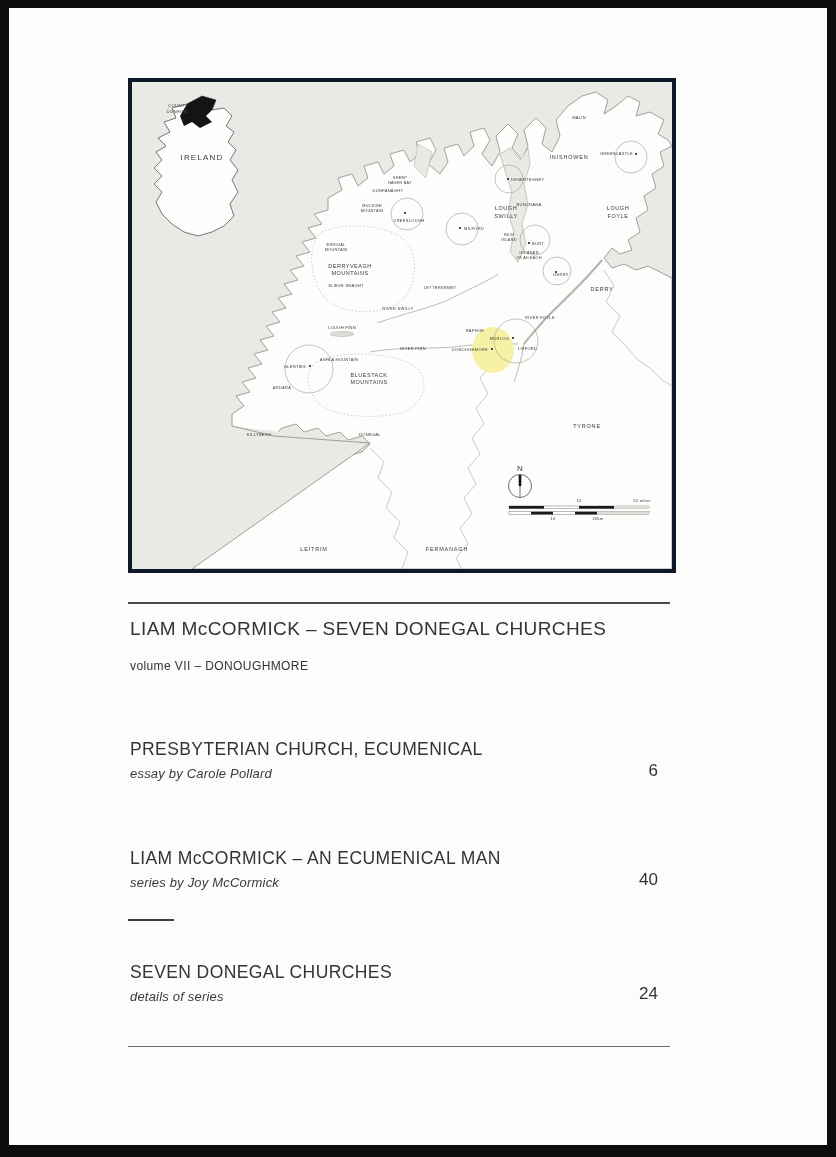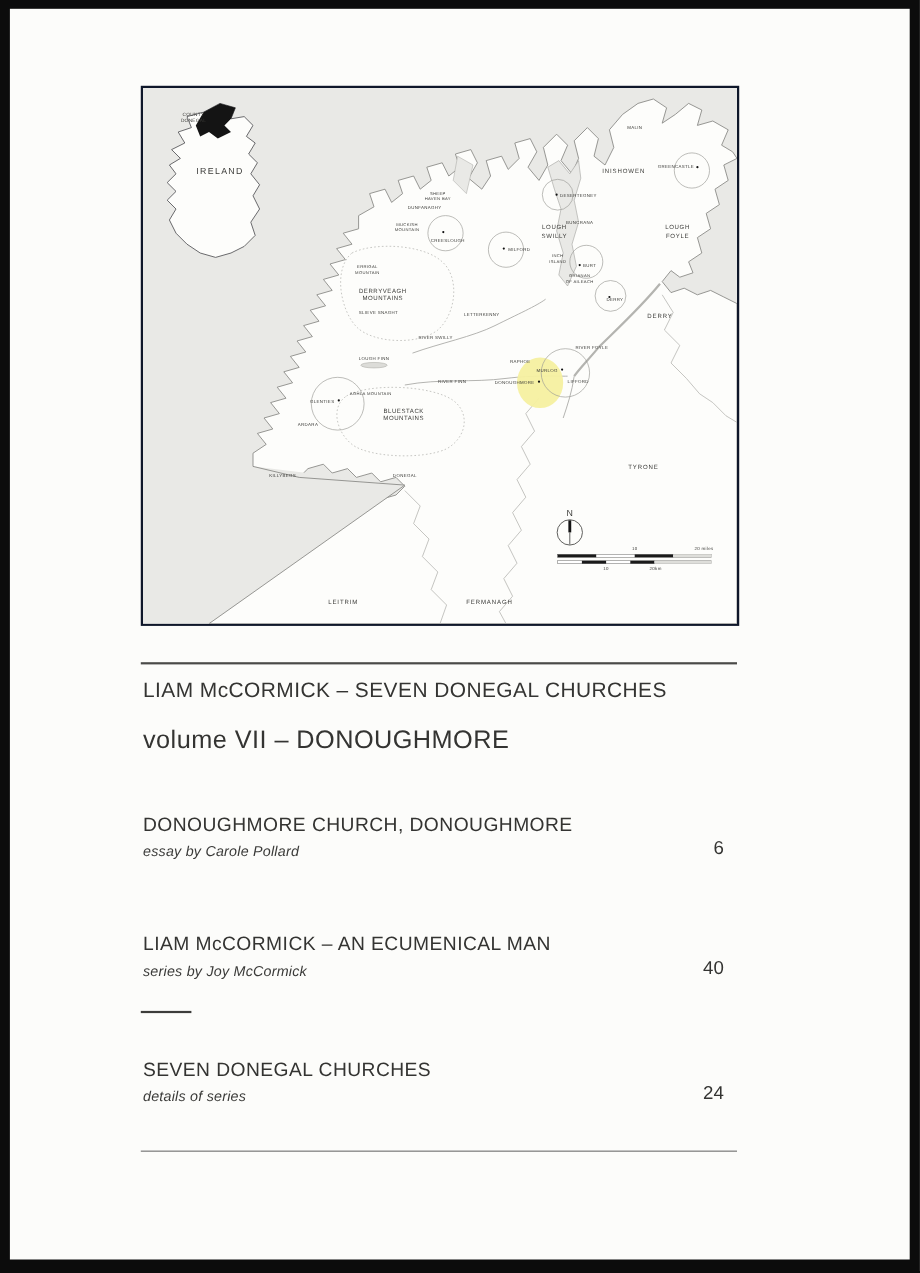--- a/index.html
+++ b/index.html
@@ -1,26 +1,26 @@
 <!DOCTYPE html>
 <html><head>
 <meta charset="utf-8">
 <style>
   html,body{margin:0;padding:0;background:#0c0c0c;}
   .sheet{position:relative;width:836px;height:1157px;background:#0c0c0c;overflow:hidden;
          font-family:"Liberation Sans",sans-serif;}
   .page{position:absolute;left:9px;top:8px;width:818px;height:1137px;background:#fcfcfa;}
   .map-panel{position:absolute;left:119px;top:70px;width:540px;height:487px;
-             border:2px solid #0f172a;background:#e9e9e6;}
+             border:4px solid #0f172a;background:#e9e9e6;}
   .map-panel svg{display:block;width:100%;height:100%;}
   .rule{position:absolute;background:#4a4a48;}
   .rule-top{left:119px;top:594px;width:542px;height:2px;}
   .rule-short{left:119px;top:911px;width:46px;height:2px;background:#3c3c3a;}
   .rule-bottom{left:119px;top:1038px;width:542px;height:1px;background:#6d6d6b;}
-  .tline{position:absolute;left:121px;color:#343432;font-size:23px;letter-spacing:.4px;white-space:pre;}
+  .tline{position:absolute;left:121px;color:#343432;font-size:12px;letter-spacing:.4px;white-space:pre;}
   .caps{font-size:19px;}
   .toc-entry{position:absolute;left:121px;width:540px;}
   .toc-title{color:#343432;font-size:17.5px;letter-spacing:.4px;}
   .toc-byline{color:#3a3a38;font-size:13px;font-style:italic;margin-top:6px;letter-spacing:.2px;}
   .toc-page{position:absolute;right:12px;bottom:0;color:#343432;font-size:17px;font-style:normal;}
   text{fill:#3b3b38;font-family:"Liberation Sans",sans-serif;}
 </style>
 </head>
 <body>
 
@@ -152,21 +152,21 @@
           </g>
       </svg>
     </div>
 
     <div class="rule rule-top"></div>
 
     <div class="tline caps" style="top:610px;">LIAM McCORMICK – SEVEN DONEGAL CHURCHES</div>
     <div class="tline" style="top:651px;">volume VII – DONOUGHMORE</div>
 
     <div class="toc-entry" style="top:731px;">
-      <div class="toc-title">DONOUGHMORE CHURCH, DONOUGHMORE</div>
+      <div class="toc-title">PRESBYTERIAN CHURCH, ECUMENICAL</div>
       <div class="toc-byline">essay by Carole Pollard</div>
       <div class="toc-page">6</div>
     </div>
 
     <div class="toc-entry" style="top:840px;">
       <div class="toc-title">LIAM McCORMICK – AN ECUMENICAL MAN</div>
       <div class="toc-byline">series by Joy McCormick</div>
       <div class="toc-page">40</div>
     </div>
 

